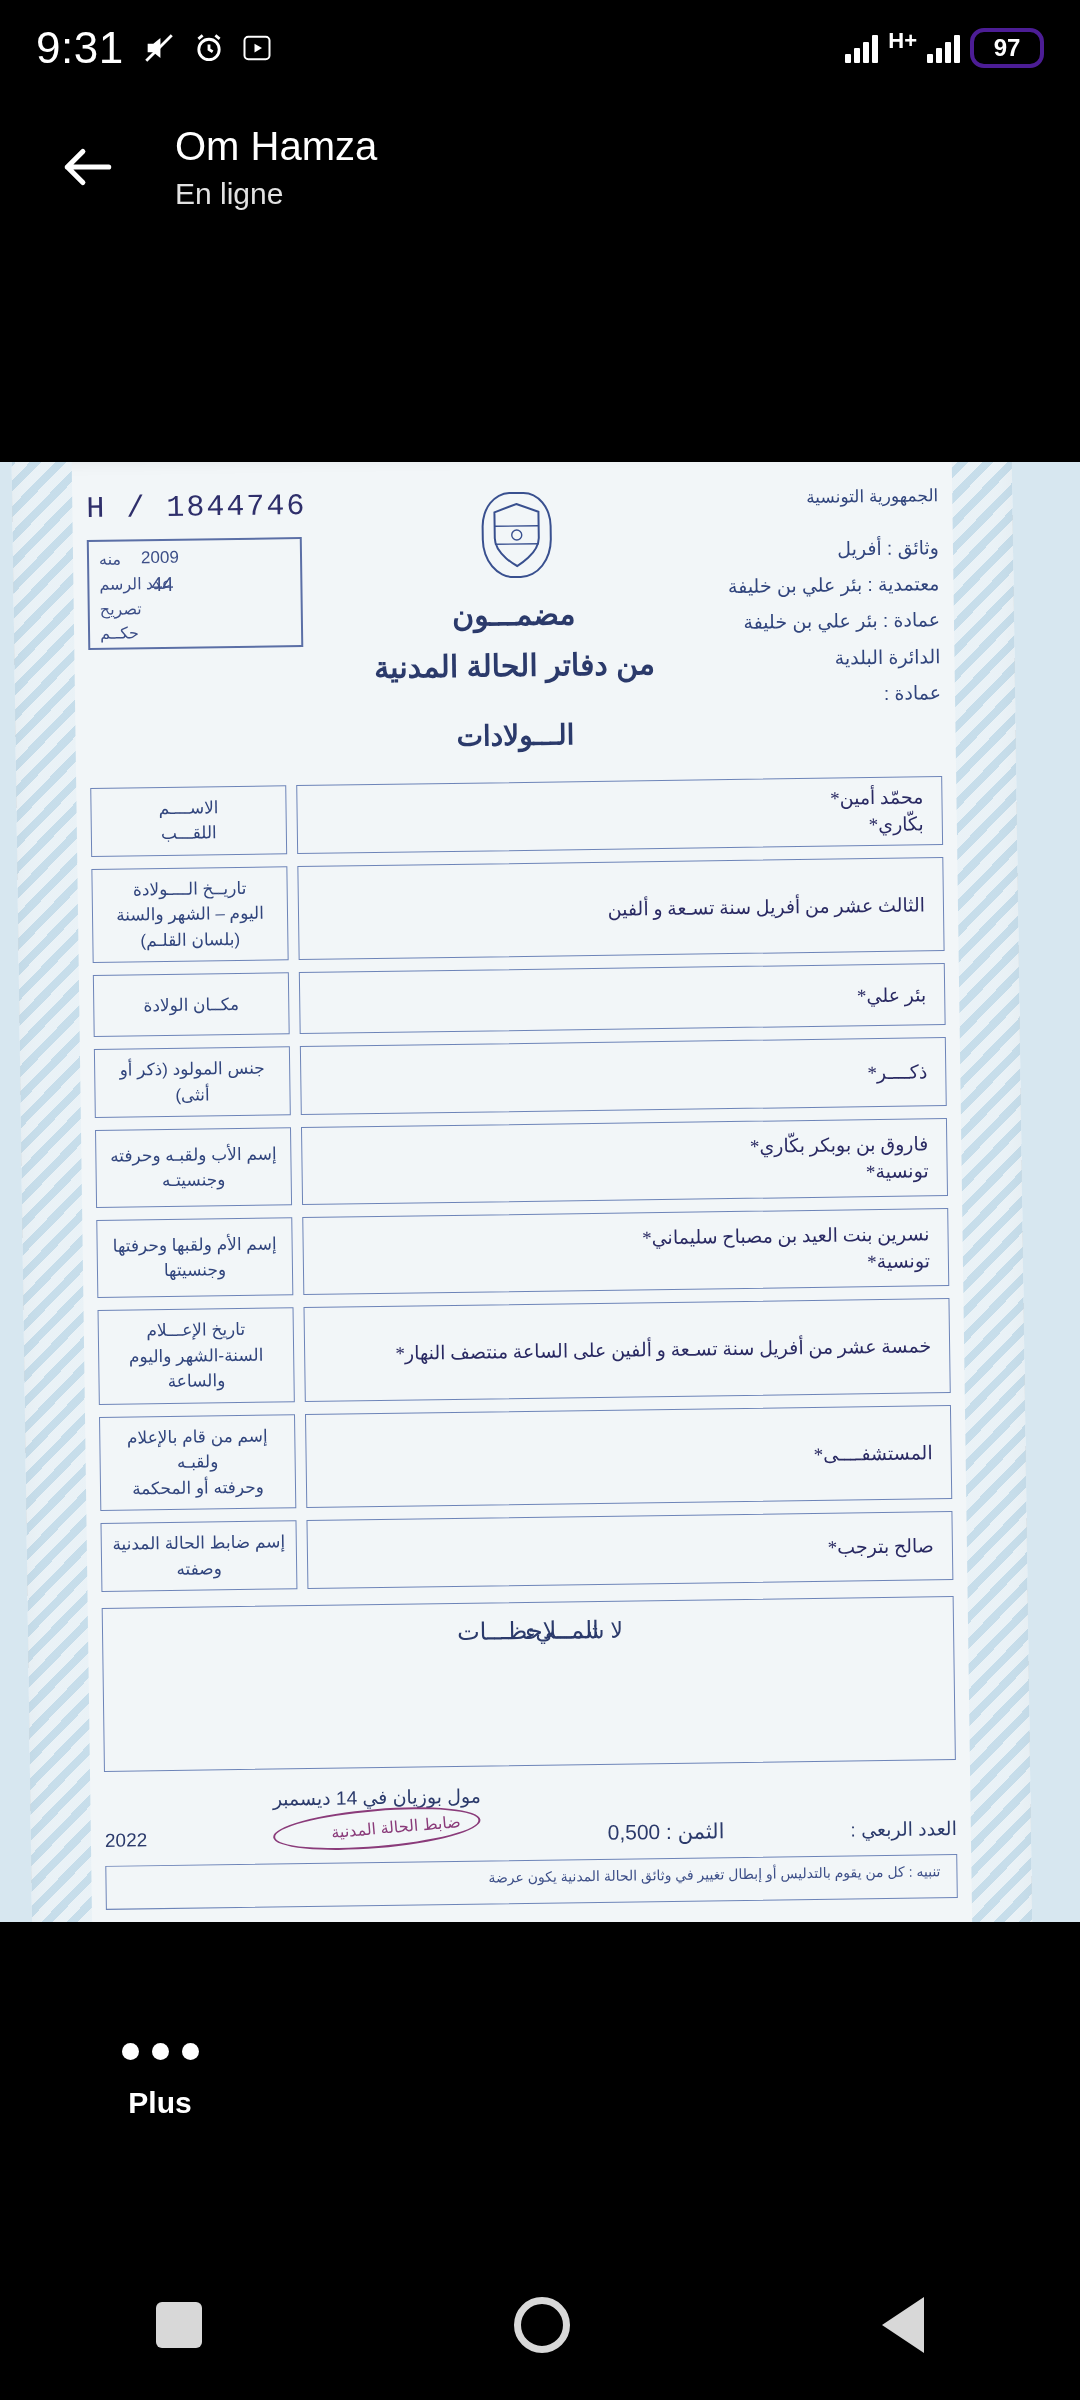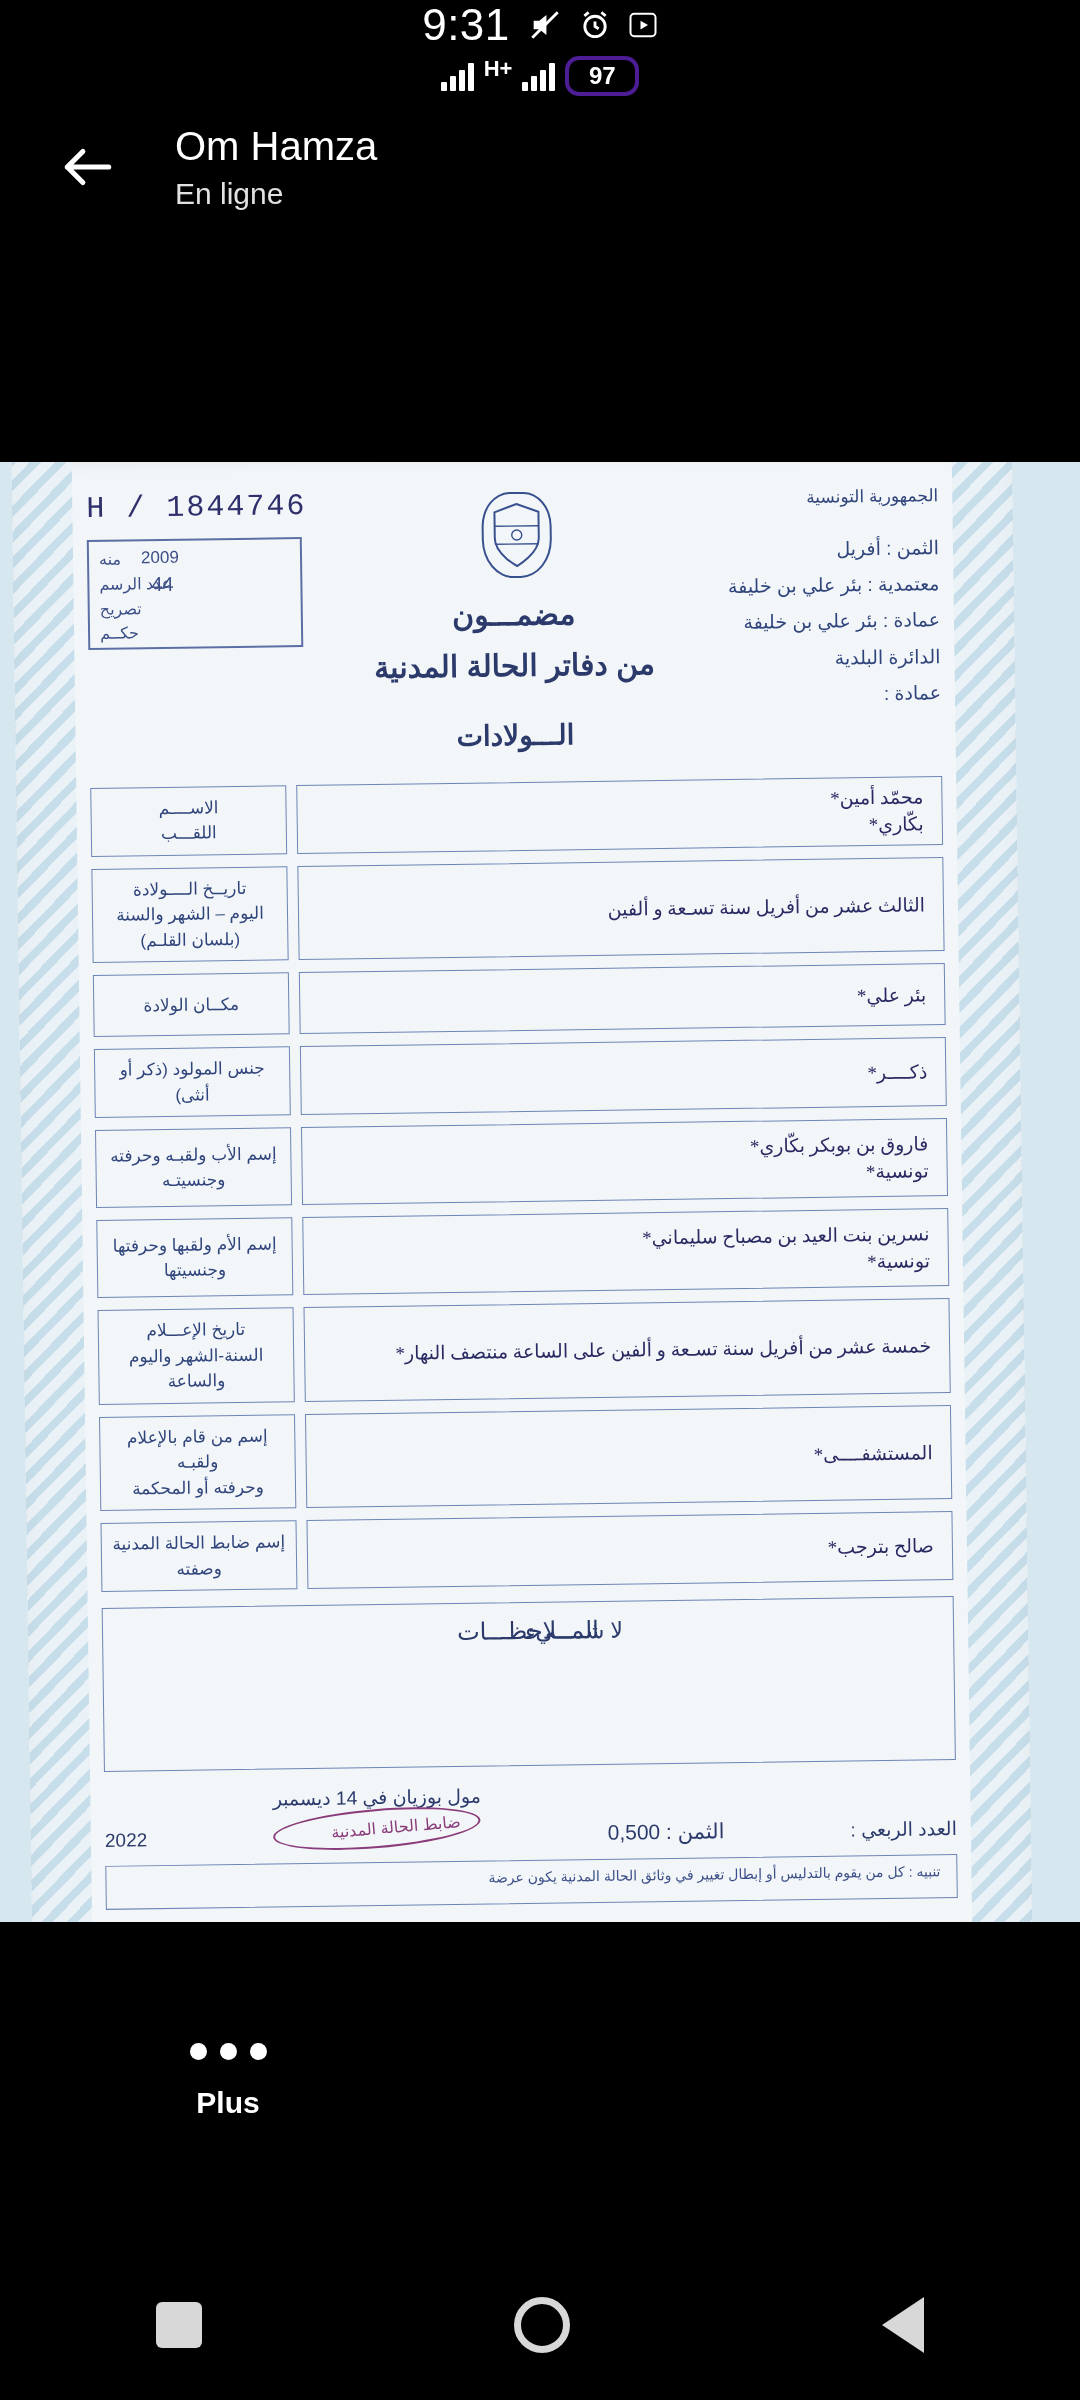--- a/index.html
+++ b/index.html
@@ -16,21 +16,20 @@
     color: #fff;
   }
 
   
   .statusbar {
     position: absolute; top: 0; left: 0;
     width: 1080px; height: 96px;
     display: flex; align-items: center;
     padding: 0 36px;
     justify-content: space-between;
-    flex-direction: column;
   }
   .status-left { display: flex; align-items: center; gap: 18px; }
   .clock { font-size: 44px; font-weight: 500; letter-spacing: 0.5px; }
   .status-icons-left { display: flex; align-items: center; gap: 16px; }
   .status-right { display: flex; align-items: center; gap: 10px; }
   .sig-bars { display: flex; align-items: flex-end; gap: 3px; height: 30px; }
   .sig-bars i { display: block; width: 6px; background: #fff; border-radius: 1px; }
   .sig-bars i:nth-child(1) { height: 9px; }
   .sig-bars i:nth-child(2) { height: 15px; }
   .sig-bars i:nth-child(3) { height: 21px; }
@@ -173,21 +172,21 @@
   .redmark {
     position: absolute; left: 60px; bottom: 6px;
     color: #b03030; font-size: 14px; transform: rotate(-6deg);
   }
 
   
   .actions {
     position: absolute; bottom: 224px; left: 0;
     width: 1080px; height: 190px;
     display: flex; align-items: center; justify-content: space-between;
-    padding: 0 108px;
+    padding: 0 40px;
   }
   .action { display: flex; flex-direction: column; align-items: center; gap: 26px; width: 240px; }
   .action .label { font-size: 30px; font-weight: 600; }
   .dots { display: flex; gap: 13px; }
   .dots b { width: 17px; height: 17px; border-radius: 50%; background: #fff; display: block; }
 
   
   .navbar {
     position: absolute; bottom: 0; left: 0;
     width: 1080px; height: 150px;
@@ -261,21 +260,21 @@
       <div class="sheet">
         <div class="strip"></div>
         <div class="strip right"></div>
 
         <div class="doc-inner">
 
           <div class="top-row">
             <div class="admin-col">
               <div class="rep">الجمهورية التونسية</div>
               <div>
-                <span>الثمن :</span>
+                <span>وثائق :</span>
                 <span>أفريل</span>
               </div>
               <div>
                 <span>معتمدية :</span>
                 <span>بئر علي بن خليفة</span>
               </div>
               <div>
                 <span>عمادة :</span>
                 <span>بئر علي بن خليفة</span>
               </div>

